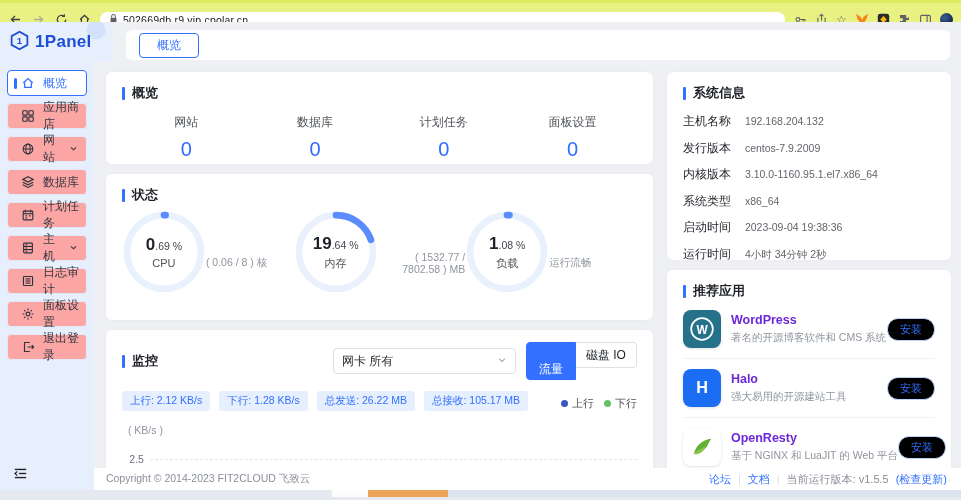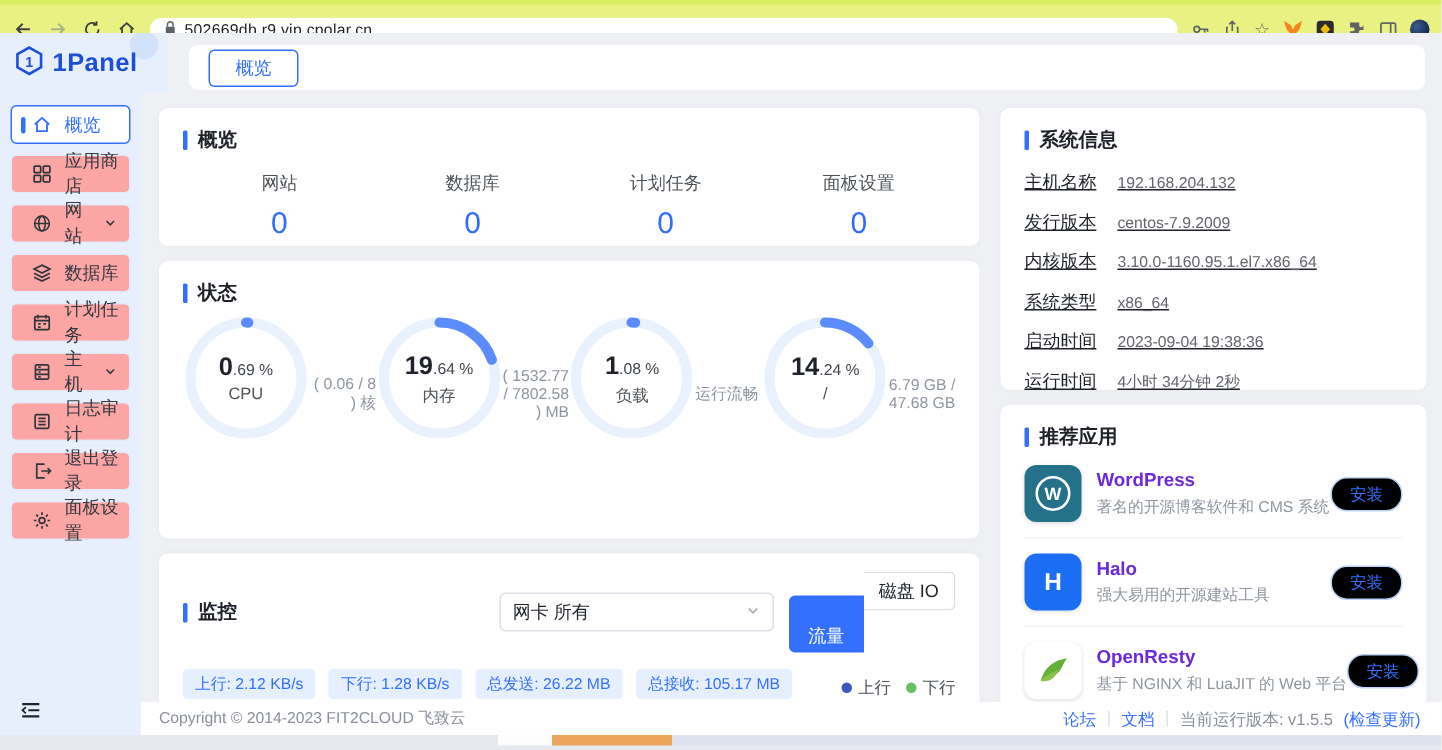--- a/index.html
+++ b/index.html
@@ -49,55 +49,55 @@
   .card-title::before { content:""; width:3px; height:13px; background:#3370ff; border-radius:1px; }
 
   
   .card-overview { height:92px; flex:0 0 auto; }
   .ov-stats { display:flex; margin-top:12px; }
   .ov-stat { flex:1; text-align:center; }
   .ov-label { font-size:12px; color:#4e5358; }
   .ov-value { font-size:20px; color:#2f6bff; margin-top:7px; }
 
   
-  .card-status { height:185px; flex:0 0 auto; }
+  .card-status { height:146px; flex:0 0 auto; }
   .gauges { display:flex; margin-top:6px; }
   .gauge { flex:1; display:flex; flex-direction:row; align-items:center;text-align:right; }
   .ring-wrap { position:relative; width:84px; height:84px; }
   .ring-text { position:absolute; inset:0; display:flex; flex-direction:column; align-items:center; justify-content:center; gap:2px; }
   .ring-num { color:#1f2329; }
   .ring-num .int { font-size:17px; font-weight:600; }
   .ring-num .dec { font-size:10.5px; color:#42464d; }
   .ring-label { font-size:11px; color:#4e5358; }
   .gauge-sub { font-size:10.5px; color:#8f959e; margin-top:21px; }
 
   
   .card-monitor { height:220px; flex:0 0 auto; }
   .mon-head { display:flex; align-items:center; }
   .mon-controls { margin-left:auto; display:flex; align-items:center; }
   .nic-select { width:183px; height:26px; border:1px solid #dcdfe6; border-radius:4px; background:#fff; display:flex; align-items:center; padding:0 8px; font-size:12px; color:#1f2329; cursor:pointer; margin-right:10px; }
   .nic-select .chev { margin-left:auto; color:#a8abb2; }
   .btn-group { display:flex; }
-  .btn-traffic { height:26px; padding:18px 12px; background:#3370ff; color:#fff; border:1px solid #3370ff; border-radius:4px 0 0 4px; font-size:12px; cursor:pointer;margin-top:16px; }
+  .btn-traffic { height:26px; padding:18px 12px; background:#3370ff; color:#fff; border:1px solid #3370ff; border-radius:4px 0 0 4px; font-size:12px; cursor:pointer; }
   .btn-diskio { height:26px; padding:0 10px; background:#fff; color:#1f2329; border:1px solid #dcdfe6; border-left:none; border-radius:0 4px 4px 0; font-size:12px; cursor:pointer; }
   .mon-tags { display:flex; align-items:flex-end; margin-top:11px; }
   .tag { background:#e6effe; color:#3370ff; font-size:10.5px; border-radius:3px; padding:3px 8px; margin-right:9px; }
   .legend { margin-left:auto; display:flex; gap:10px; font-size:11px; color:#4e5358; align-items:center; }
   .legend-item { display:flex; align-items:center; gap:4px; cursor:pointer; }
   .dot { width:7px; height:7px; border-radius:50%; }
   .dot-up { background:#3a57c2; }
   .dot-down { background:#67c164; }
   .axis-unit { font-size:10.5px; color:#8f959e; margin:13px 0 0 6px; }
   .gridrow { display:flex; align-items:center; gap:6px; margin-top:17px; }
   .gridrow .tick { width:22px; text-align:right; font-size:10.5px; color:#6b7078; }
   .gridrow .line { flex:1; border-top:1px dashed #dfe4ee; }
 
   
   .card-sys { height:188px; flex:0 0 auto; }
-  .sys-rows { margin-top:11px;text-decoration:underline; }
+  .sys-rows { margin-top:11px; }
   .sys-row { display:flex; align-items:baseline; margin-bottom:9.5px; }
   .sys-label { width:62px; font-size:12px; color:#1f2329; flex:0 0 auto; }
   .sys-value { font-size:10.5px; color:#63656b; }
 
   
   .card-apps { flex:1; }
   .app-row { display:flex; align-items:center; padding:10px 0; border-bottom:1px solid #f0f2f5; }
   .app-row:last-child { border-bottom:none; }
   .app-icon { width:38px; height:38px; border-radius:8px; flex:0 0 auto; display:flex; align-items:center; justify-content:center; margin-right:10px; box-shadow:0 1px 3px rgba(0,0,0,.12); }
   .app-icon.wp { background:#25718a; }
@@ -289,31 +289,31 @@
       <svg width="14" height="14" viewBox="0 0 16 16" fill="none" stroke="currentColor" stroke-width="1.3">
           <rect x="2.8" y="2.8" width="10.4" height="10.4" rx="1"></rect>
           <line x1="5.2" y1="5.6" x2="10.8" y2="5.6"></line>
           <line x1="5.2" y1="8" x2="10.8" y2="8"></line>
           <line x1="5.2" y1="10.4" x2="10.8" y2="10.4"></line>
         </svg>
       <span>日志审计</span>
     </div>
     <div class="side-item">
       <svg width="14" height="14" viewBox="0 0 16 16" fill="none" stroke="currentColor" stroke-width="1.3">
+          <circle cx="8" cy="8" r="2.2"></circle>
+          <path d="M8 1.8v2M8 12.2v2M1.8 8h2M12.2 8h2M3.6 3.6l1.4 1.4M11 11l1.4 1.4M12.4 3.6L11 5M5 11l-1.4 1.4"></path>
+        </svg>
+      <span>面板设置</span>
+    </div>
+    <div class="side-item">
+      <svg width="14" height="14" viewBox="0 0 16 16" fill="none" stroke="currentColor" stroke-width="1.3">
           <path d="M10 2.8H4v10.4h6"></path>
           <path d="M7.5 8h7M12.3 5.8L14.5 8l-2.2 2.2"></path>
         </svg>
       <span>退出登录</span>
-    </div>
-    <div class="side-item">
-      <svg width="14" height="14" viewBox="0 0 16 16" fill="none" stroke="currentColor" stroke-width="1.3">
-          <circle cx="8" cy="8" r="2.2"></circle>
-          <path d="M8 1.8v2M8 12.2v2M1.8 8h2M12.2 8h2M3.6 3.6l1.4 1.4M11 11l1.4 1.4M12.4 3.6L11 5M5 11l-1.4 1.4"></path>
-        </svg>
-      <span>面板设置</span>
     </div>
     <span class="collapse-btn">
       <svg width="15" height="13" viewBox="0 0 18 16" fill="none" stroke="currentColor" stroke-width="1.7">
           <line x1="2" y1="3" x2="16" y2="3"></line>
           <line x1="7" y1="8" x2="16" y2="8"></line>
           <line x1="2" y1="13" x2="16" y2="13"></line>
           <path d="M5 5.5L2.2 8 5 10.5" stroke-width="1.4"></path>
         </svg>
     </span>
   </div>
@@ -379,33 +379,20 @@
                 <svg width="84" height="84" viewBox="0 0 100 100">
                   <circle cx="50" cy="50" r="44" fill="none" stroke="#e9f1fd" stroke-width="8"></circle>
                   <circle class="arc" cx="50" cy="50" r="44" fill="none" stroke="#5b8cfe" stroke-width="8" stroke-linecap="round" transform="rotate(-90 50 50)" stroke-dasharray="3.0 276.5"></circle>
                 </svg>
                 <div class="ring-text">
                   <div class="ring-num"><span class="int">1</span><span class="dec">.08 %</span></div>
                   <div class="ring-label">负载</div>
                 </div>
               </div>
               <div class="gauge-sub">运行流畅</div>
-            </div>
-            <div class="gauge">
-              <div class="ring-wrap">
-                <svg width="84" height="84" viewBox="0 0 100 100">
-                  <circle cx="50" cy="50" r="44" fill="none" stroke="#e9f1fd" stroke-width="8"></circle>
-                  <circle class="arc" cx="50" cy="50" r="44" fill="none" stroke="#5b8cfe" stroke-width="8" stroke-linecap="round" transform="rotate(-90 50 50)" stroke-dasharray="39.4 276.5"></circle>
-                </svg>
-                <div class="ring-text">
-                  <div class="ring-num"><span class="int">14</span><span class="dec">.24 %</span></div>
-                  <div class="ring-label">/</div>
-                </div>
-              </div>
-              <div class="gauge-sub">6.79 GB / 47.68 GB</div>
             </div>
           </div>
         </div>
 
         <div class="card card-monitor">
           <div class="mon-head">
             <div class="card-title">监控</div>
             <div class="mon-controls">
               <div class="nic-select">
                 <span>网卡 所有</span>

